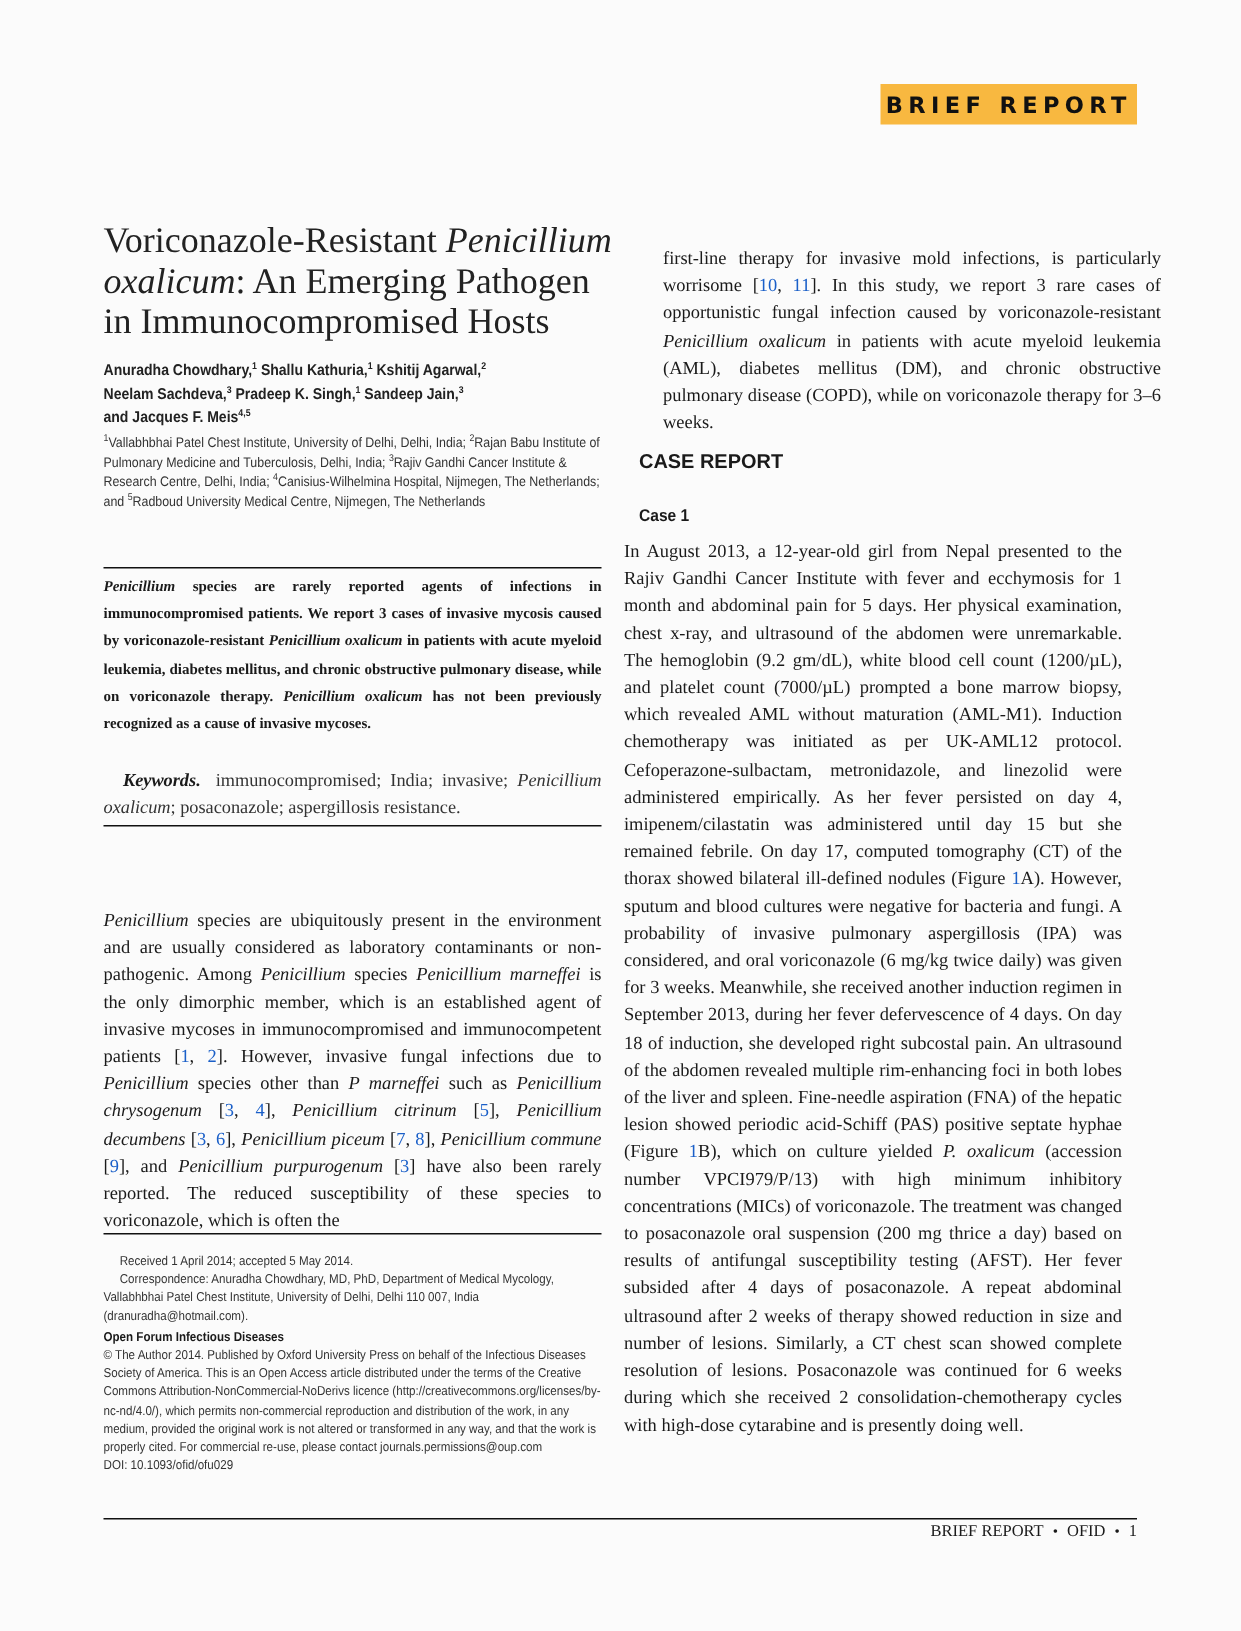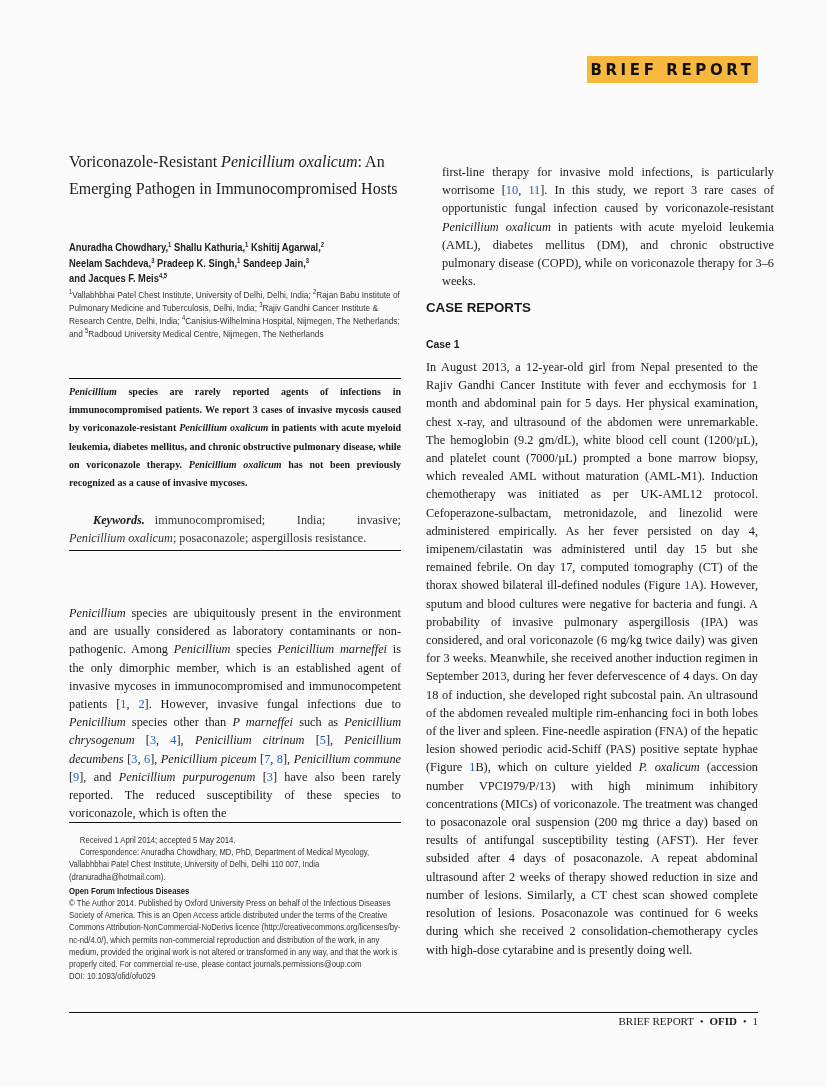--- a/index.html
+++ b/index.html
@@ -8,21 +8,21 @@
     font-family: "Liberation Serif", "DejaVu Serif", serif; color: #1a1a1a;
   }
   .badge {
     position: absolute; left: 587px; top: 56px; width: 171px; height: 27px;
     background: #f8b840; color: #111;
     font-family: "DejaVu Sans", "Liberation Sans", sans-serif; font-size: 15px; font-weight: bold;
     letter-spacing: 3.6px; display: flex; align-items: center; justify-content: center;
   }
   .title {
     position: absolute; left: 69px; top: 148px; width: 340px;
-    font-size: 16px; line-height: 27px; color: #222;
+    font-size: 24px; line-height: 27px; color: #222;
   }
   .title i { font-style: italic; }
   .authors {
     position: absolute; left: 69px; top: 240px; width: 340px;
     font-family: "Liberation Sans", sans-serif; font-size: 10.4px; font-weight: bold; line-height: 15.5px;
     color: #222; transform: scaleX(0.9); transform-origin: left top;
   }
   .authors sup, .affil sup { font-size: 6.5px; vertical-align: 4px; line-height: 0; }
   .affil {
     position: absolute; left: 69px; top: 289px; width: 370px;
@@ -32,51 +32,51 @@
   .rule { position: absolute; background: #111; height: 1.4px; }
   .abstract {
     position: absolute; left: 69px; top: 383px; width: 332px;
     font-size: 10px; font-weight: bold; line-height: 18.2px; text-align: justify; color: #1a1a1a;
   }
   .abstract i { font-style: italic; }
   .keywords {
     position: absolute; left: 69px; top: 511px; width: 332px;
     font-size: 12.2px; line-height: 18px; text-align: justify; color: #333; text-indent: 13px;
   }
-  .keywords .kw-label { font-weight: bold; font-style: italic; color: #1a1a1a; margin-right: 10px; margin-left: 11px; }
+  .keywords .kw-label { font-weight: bold; font-style: italic; color: #1a1a1a; margin-right: 10px; }
   .body-text {
     font-size: 12.3px; line-height: 18.2px; text-align: justify; color: #1a1a1a;
   }
   .body-text i { font-style: italic; }
   .cite { color: #1a5fc8; }
   .intro { position: absolute; left: 69px; top: 604px; width: 332px; }
   .right-intro { position: absolute; left: 426px; top: 147px; width: 332px; }
   .section-heading {
     position: absolute; left: 426px; top: 300px;
     font-family: "Liberation Sans", sans-serif; font-weight: bold; font-size: 13.3px; color: #1a1a1a;
   }
   .case-heading {
     position: absolute; left: 426px; top: 338px;
     font-family: "Liberation Sans", sans-serif; font-weight: bold; font-size: 11.3px; color: #1a1a1a;
     transform: scaleX(0.92); transform-origin: left top;
   }
-  .case1 { position: absolute; left: 426px; top: 358px; width: 332px; }
+  .case1 { position: absolute; left: 416px; top: 358px; width: 332px; }
   .footnotes {
     position: absolute; left: 69px; top: 834px; width: 370px;
     font-family: "Liberation Sans", sans-serif; font-size: 8.6px; line-height: 12.2px; color: #333;
     transform: scaleX(0.9); transform-origin: left top;
   }
   .footnotes p { margin: 0; }
   .footnotes .indent { text-indent: 12px; }
   .footnotes .journal { font-weight: bold; color: #1a1a1a; margin-top: 2px; }
   .footer {
     position: absolute; right: 69px; top: 1015px;
     font-size: 11px; color: #1a1a1a; display: flex; align-items: center; gap: 6px;
   }
-  .footer .bold { font-weight: bold; }
+  .footer .bold { font-weight: normal; }
   .footer .dot { font-size: 10px; }
 </style>
 </head>
 <body>
 
 <div class="badge">BRIEF REPORT</div>
 
 <h1 class="title" style="margin:0;font-weight:normal;">
   <span>Voriconazole-Resistant </span><i>Penicillium oxalicum</i><span>: An Emerging Pathogen in Immunocompromised Hosts</span>
 </h1>
@@ -114,21 +114,21 @@
   <p class="indent">Correspondence: Anuradha Chowdhary, MD, PhD, Department of Medical Mycology, Vallabhbhai Patel Chest Institute, University of Delhi, Delhi 110 007, India (dranuradha@hotmail.com).</p>
   <p class="journal">Open Forum Infectious Diseases</p>
   <p>© The Author 2014. Published by Oxford University Press on behalf of the Infectious Diseases Society of America. This is an Open Access article distributed under the terms of the Creative Commons Attribution-NonCommercial-NoDerivs licence (http://creativecommons.org/licenses/by-nc-nd/4.0/), which permits non-commercial reproduction and distribution of the work, in any medium, provided the original work is not altered or transformed in any way, and that the work is properly cited. For commercial re-use, please contact journals.permissions@oup.com</p>
   <p>DOI: 10.1093/ofid/ofu029</p>
 </div>
 
 <p class="right-intro body-text" style="margin:16px;">
   <span>first-line therapy for invasive mold infections, is particularly worrisome [</span><a class="cite">10</a><span>, </span><a class="cite">11</a><span>]. In this study, we report 3 rare cases of opportunistic fungal infection caused by voriconazole-resistant </span><i>Penicillium oxalicum</i><span> in patients with acute myeloid leukemia (AML), diabetes mellitus (DM), and chronic obstructive pulmonary disease (COPD), while on voriconazole therapy for 3–6 weeks.</span>
 </p>
 
-<h2 class="section-heading" style="margin:0;">CASE REPORTS</h2>
+<h2 class="section-heading" style="margin:0;">CASE REPORT</h2>
 
 <h3 class="case-heading" style="margin:0;">Case 1</h3>
 
 <p class="case1 body-text" style="margin:0;">
   <span>In August 2013, a 12-year-old girl from Nepal presented to the Rajiv Gandhi Cancer Institute with fever and ecchymosis for 1 month and abdominal pain for 5 days. Her physical examination, chest x-ray, and ultrasound of the abdomen were unremarkable. The hemoglobin (9.2 gm/dL), white blood cell count (1200/µL), and platelet count (7000/µL) prompted a bone marrow biopsy, which revealed AML without maturation (AML-M1). Induction chemotherapy was initiated as per UK-AML12 protocol. Cefoperazone-sulbactam, metronidazole, and linezolid were administered empirically. As her fever persisted on day 4, imipenem/cilastatin was administered until day 15 but she remained febrile. On day 17, computed tomography (CT) of the thorax showed bilateral ill-defined nodules (Figure </span><a class="cite">1</a><span>A). However, sputum and blood cultures were negative for bacteria and fungi. A probability of invasive pulmonary aspergillosis (IPA) was considered, and oral voriconazole (6 mg/kg twice daily) was given for 3 weeks. Meanwhile, she received another induction regimen in September 2013, during her fever defervescence of 4 days. On day 18 of induction, she developed right subcostal pain. An ultrasound of the abdomen revealed multiple rim-enhancing foci in both lobes of the liver and spleen. Fine-needle aspiration (FNA) of the hepatic lesion showed periodic acid-Schiff (PAS) positive septate hyphae (Figure </span><a class="cite">1</a><span>B), which on culture yielded </span><i>P. oxalicum</i><span> (accession number VPCI979/P/13) with high minimum inhibitory concentrations (MICs) of voriconazole. The treatment was changed to posaconazole oral suspension (200 mg thrice a day) based on results of antifungal susceptibility testing (AFST). Her fever subsided after 4 days of posaconazole. A repeat abdominal ultrasound after 2 weeks of therapy showed reduction in size and number of lesions. Similarly, a CT chest scan showed complete resolution of lesions. Posaconazole was continued for 6 weeks during which she received 2 consolidation-chemotherapy cycles with high-dose cytarabine and is presently doing well.</span>
 </p>
 
 <div class="rule" style="left:69px;top:1012px;width:689px;"></div>
 
 <div class="footer">

